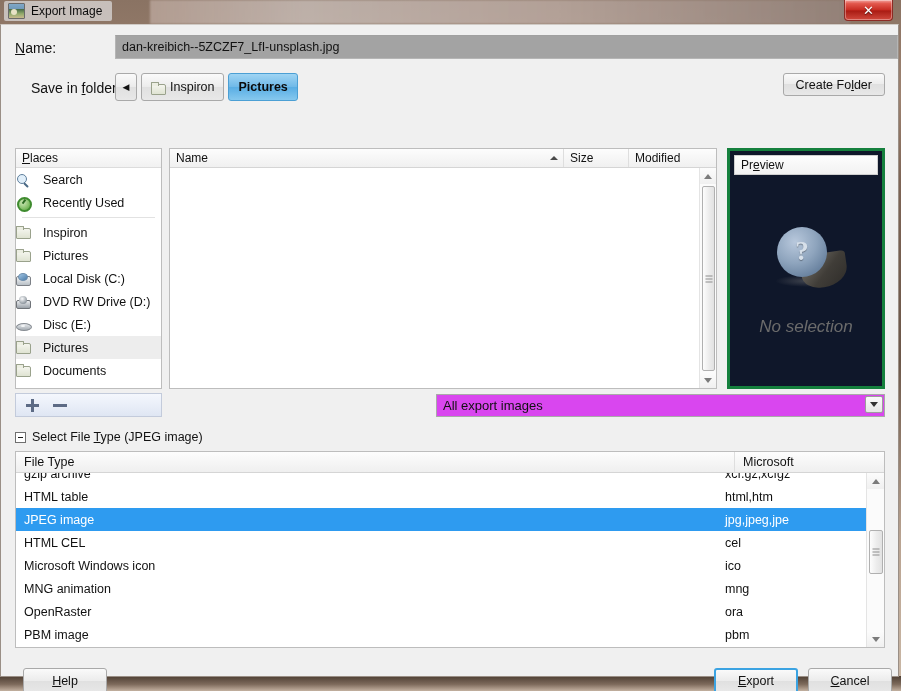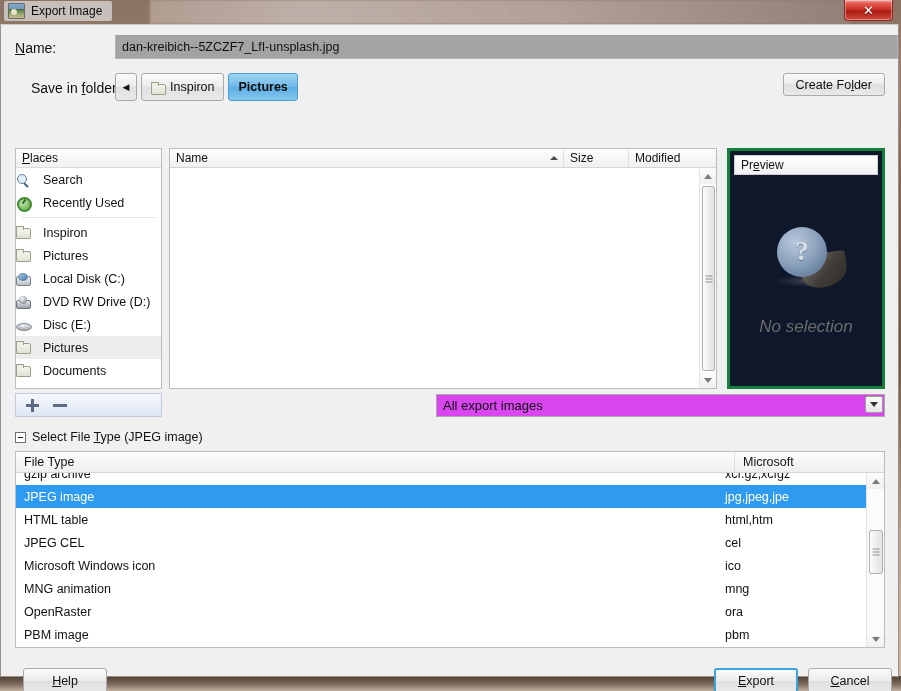--- a/index.html
+++ b/index.html
@@ -450,30 +450,30 @@
         <div class="ft-h2">
           <span>Microsoft</span>
         </div>
       </div>
       <div class="ft-scrollarea">
         <div class="ft-rows">
           <div class="ft-row">
             <div class="ft-c1">gzip archive</div>
             <div class="ft-c2">xcf.gz,xcfgz</div>
           </div>
+          <div class="ft-row">
+            <div class="ft-c1">HTML table</div>
+            <div class="ft-c2">html,htm</div>
+          </div>
           <div class="ft-row sel">
             <div class="ft-c1">JPEG image</div>
             <div class="ft-c2">jpg,jpeg,jpe</div>
           </div>
           <div class="ft-row">
-            <div class="ft-c1">HTML table</div>
-            <div class="ft-c2">html,htm</div>
-          </div>
-          <div class="ft-row">
-            <div class="ft-c1">JPEG CEL</div>
+            <div class="ft-c1">HTML CEL</div>
             <div class="ft-c2">cel</div>
           </div>
           <div class="ft-row">
             <div class="ft-c1">Microsoft Windows icon</div>
             <div class="ft-c2">ico</div>
           </div>
           <div class="ft-row">
             <div class="ft-c1">MNG animation</div>
             <div class="ft-c2">mng</div>
           </div>

